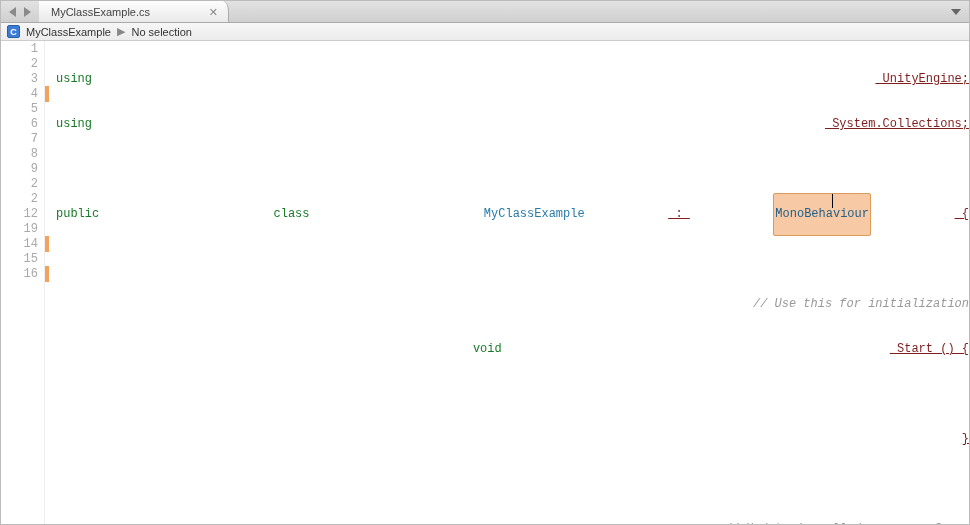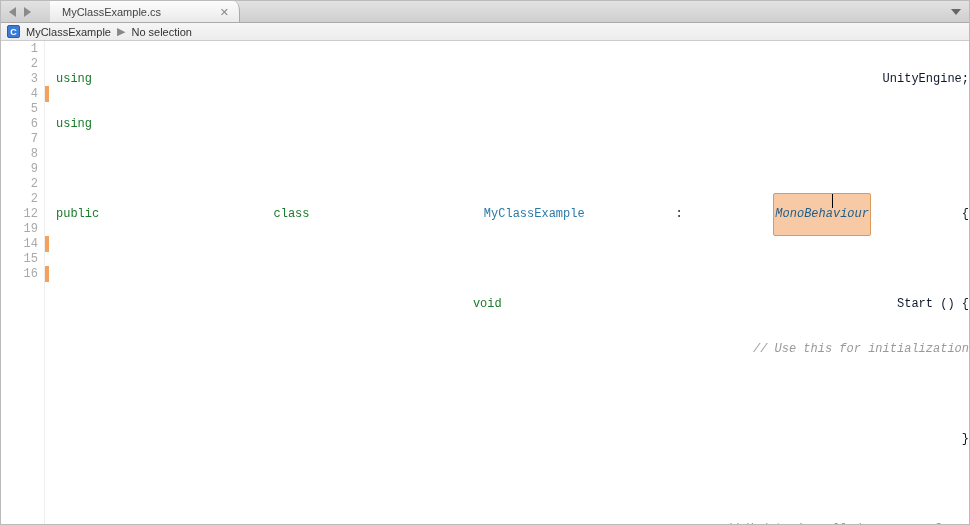--- a/index.html
+++ b/index.html
@@ -43,21 +43,20 @@
     align-items: center;
     background: linear-gradient(#fdfdfd, #e9e9e9);
     border-right: 1px solid #aaa;
     border-top-right-radius: 6px 10px;
     padding: 0 28px 0 12px;
     font-size: 11px;
     color: #444;
     position: relative;
     min-width: 190px;
     height: 100%;
-    margin-left: 11px;
   }
   .tab .close {
     position: absolute;
     right: 10px;
     top: 50%;
     transform: translateY(-50%);
     font-size: 11px;
     color: #888;
   }
   .tabbar .menu-chevron {
@@ -133,29 +132,28 @@
   .code {
     flex: 1;
     padding: 1px 0 0 6px;
     white-space: pre;
     position: relative;
   }
   .row { height: 15px; display: flex; align-items: center; justify-content: space-between; }
 
   .tok-key   { color: #1a7a2a; }
   .tok-type  { color: #2a7aa8; }
-  .tok-text  { color: #0f172a; }
+  .tok-text  { color: #7f1d1d; text-decoration: underline; }
   .tok-comment { color: #999; font-style: italic; }
   .tok-hl {
     background: #f7c9a4;
     border: 1px solid #d99a5a;
     border-radius: 2px;
     padding: 13px 1px;
     color: #1f5f8b;
-    font-style: italic;
   }
 
   .caret {
     position: absolute;
     width: 1px; height: 14px;
     background: #000;
   }
 </style>
 </head>
 <body>
@@ -203,26 +201,26 @@
   </div>
 
   <div class="marks">
     <div class="mark" style="top:45px; height:16px;"></div>
     <div class="mark" style="top:195px; height:16px;"></div>
     <div class="mark" style="top:225px; height:16px;"></div>
   </div>
 
   <div class="code">
     <div class="row"><span class="tok-key">using</span><span class="tok-text"> UnityEngine;</span></div>
-    <div class="row"><span class="tok-key">using</span></div>
+    <div class="row"><span class="tok-key">using</span><span class="tok-text"> System.Collections;</span></div>
     <div class="row"></div>
     <div class="row"><span class="tok-key">public</span><span> </span><span class="tok-key">class</span><span> </span><span class="tok-type">MyClassExample</span><span class="tok-text"> : </span><span class="tok-hl" style="position:relative;">MonoBehaviour<span class="caret" style="left:58px; top:0;"></span></span><span class="tok-text"> {</span></div>
     <div class="row"></div>
+    <div class="row"><span>    </span><span class="tok-comment">// Use this for initialization</span></div>
     <div class="row"><span>    </span><span class="tok-key">void</span><span class="tok-text"> Start () {</span></div>
-    <div class="row"><span>    </span><span class="tok-comment">// Use this for initialization</span></div>
     <div class="row"></div>
     <div class="row"><span>    </span><span class="tok-text">}</span></div>
     <div class="row"></div>
     <div class="row"><span>    </span><span class="tok-comment">// Update is called once per frame</span></div>
     
     
     
     
     
   </div>

